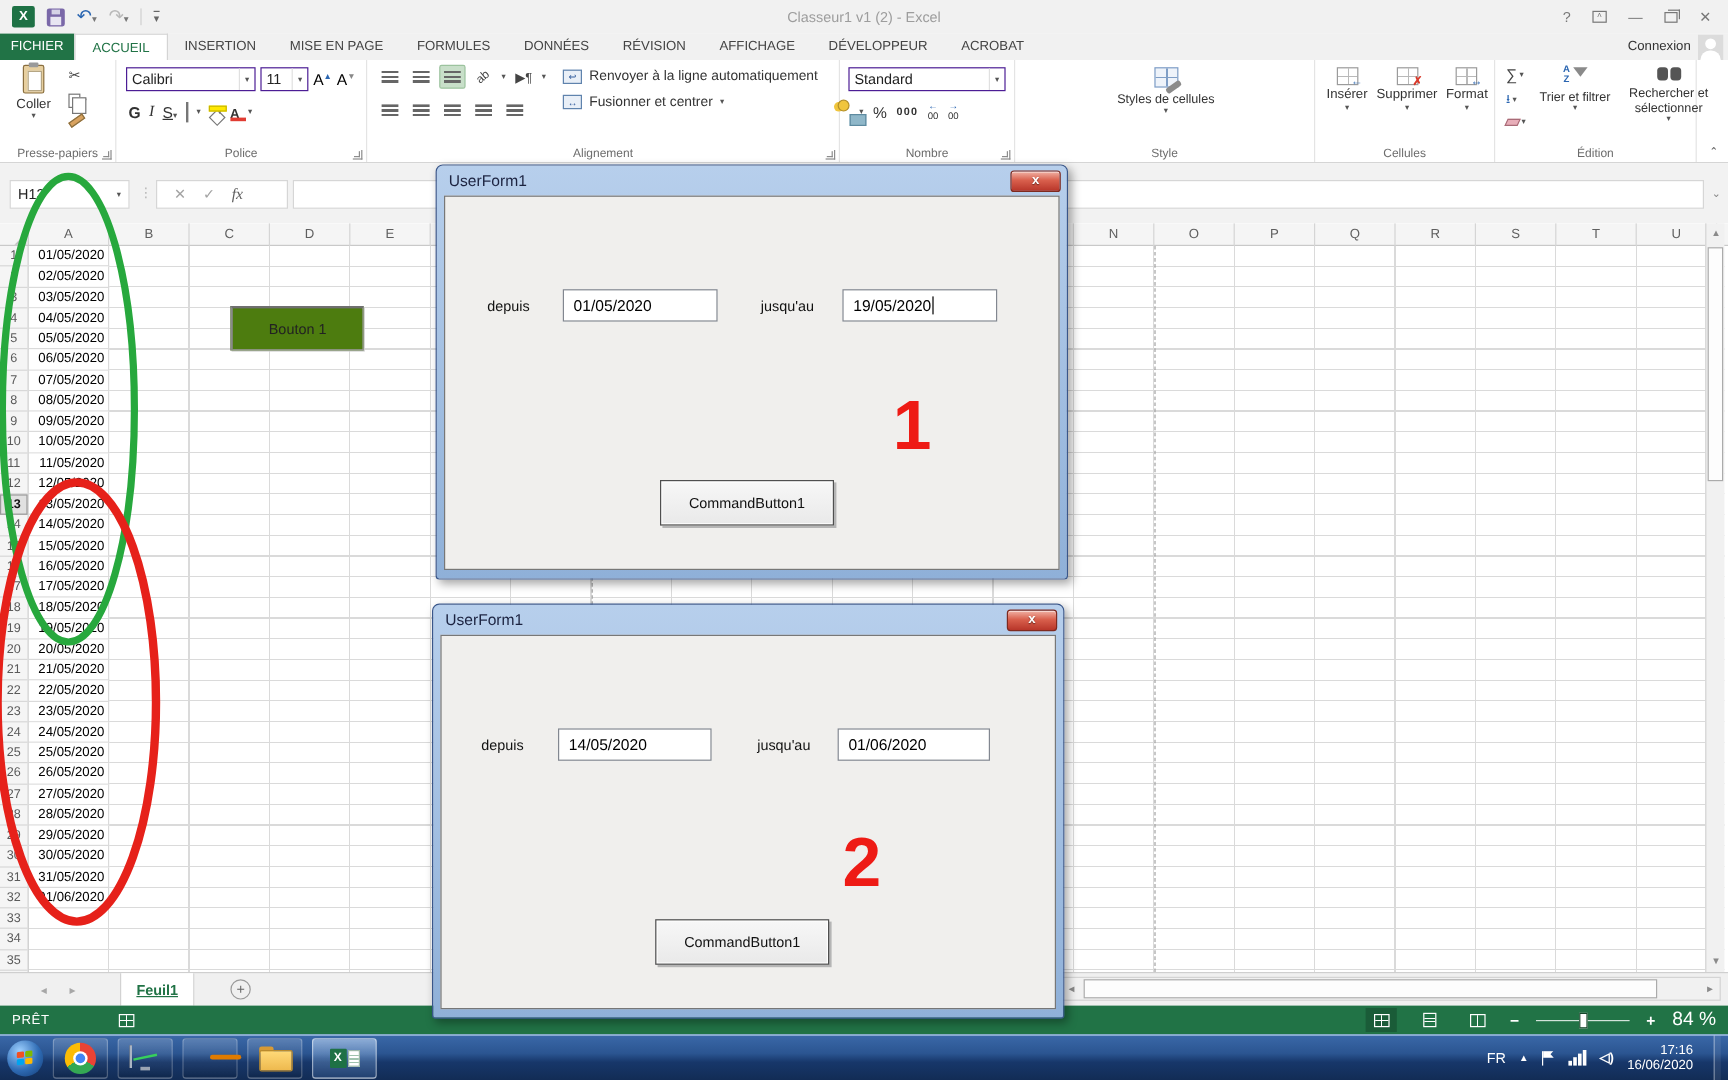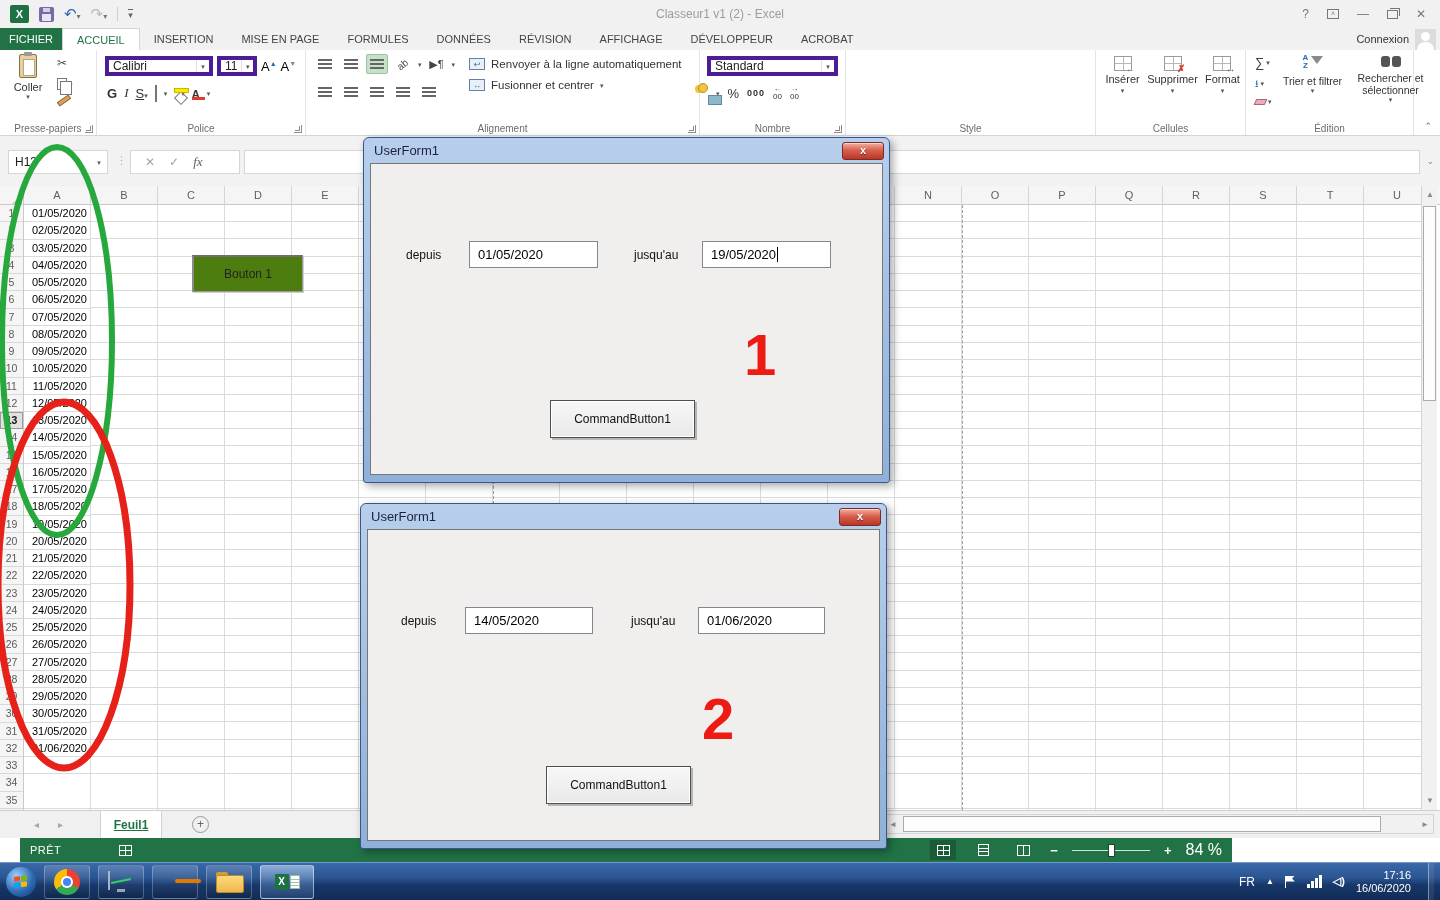--- a/index.html
+++ b/index.html
@@ -49,21 +49,21 @@
   .clipic:before{content:"";position:absolute;left:3px;top:4px;width:10px;height:15px;background:#fff;border:1px solid #b5a684;}
   .clipic:after{content:"";position:absolute;left:4px;top:-3px;width:8px;height:4px;background:#9a9a9a;border-radius:1px;}
   .clipmini{position:absolute;left:54px;top:4px;display:flex;flex-direction:column;gap:4px;}
   .scis{font-size:12px;color:#444;}
   .copyic{width:10px;height:12px;border:1px solid #777;background:#fff;position:relative;}
   .copyic:before{content:"";position:absolute;left:2px;top:2px;width:10px;height:12px;border:1px solid #777;background:#fff;}
   .brushic{width:14px;height:5px;background:#d9a25f;border:1px solid #8a6f3f;transform:rotate(-35deg);}
   
   .g-font{width:209px;}
   .fontrow1{display:flex;gap:4px;padding:6px 0 0 8px;align-items:center;}
-  .combo{height:20px;border:4px solid #4c1d95;background:#fff;display:flex;align-items:center;font-size:12px;color:#222;}
+  .combo{height:20px;border:1px solid #4c1d95;background:#fff;display:flex;align-items:center;font-size:12px;color:#222;}
   .combo .cval{padding:0 4px;flex:1;}
   .combo .cdrop{width:13px;height:100%;display:flex;align-items:center;justify-content:center;border-left:1px solid #e0e0e0;}
   .fontrow2{display:flex;gap:7px;padding:9px 0 0 10px;align-items:center;font-size:13px;color:#333;}
   .bG{font-weight:bold;}
   .bI{font-style:italic;font-family:"Liberation Serif",serif;}
   .bS{text-decoration:underline;}
   .bigA{font-size:13px;position:relative;}
   .bigA sup{font-size:7px;color:#2b66b1;}
   .bigA.small sup{color:#888;}
   .bordic{width:13px;height:13px;border:1px solid #767676;background:linear-gradient(#0000 0 5px,#bbb 5px 6px,#0000 6px 13px),linear-gradient(90deg,#0000 0 5px,#bbb 5px 6px,#0000 6px 13px);}
@@ -159,21 +159,21 @@
   
   .tabband{position:absolute;left:0;top:810px;width:1440px;height:28px;background:#f0f0f0;border-top:1px solid #cfcfcf;}
   .navarr{position:absolute;top:8px;font-size:10px;color:#a7a7a7;}
   .sheettab{position:absolute;left:100px;top:0;width:62px;height:27px;background:#fff;border-left:1px solid #d2d2d2;border-right:1px solid #d2d2d2;display:flex;align-items:center;justify-content:center;font-size:12px;font-weight:bold;color:#217346;text-decoration:underline;}
   .addsheet{position:absolute;left:192px;top:5px;width:17px;height:17px;border:1px solid #9a9a9a;border-radius:50%;color:#666;font-size:12px;line-height:15px;text-align:center;}
   .hscroll{position:absolute;left:884px;top:3px;width:550px;height:20px;background:#f1f1f1;border:1px solid #d4d4d4;display:flex;align-items:center;}
   .hsb{width:16px;text-align:center;font-size:8px;color:#8a8a8a;}
   .hthumb{height:16px;width:478px;background:#fdfdfd;border:1px solid #ababab;margin:0 2px;}
 
   
-  .statusbar{position:absolute;left:0;top:838px;width:1212px;height:24px;background:#217346;color:#fff;display:flex;align-items:center;font-size:11px;margin-left:20px;}
+  .statusbar{position:absolute;left:0;top:838px;width:1440px;height:24px;background:#217346;color:#fff;display:flex;align-items:center;font-size:11px;}
   .stready{padding-left:10px;letter-spacing:.5px;}
   .macroic{margin-left:58px;width:13px;height:11px;border:1px solid #fff;background:linear-gradient(#0000 0 4px,#fff 4px 5px,#0000 5px),linear-gradient(90deg,#0000 0 5px,#fff 5px 6px,#0000 6px);}
   .stright{margin-left:auto;display:flex;align-items:center;gap:14px;padding-right:10px;}
   .viewbtn{width:26px;height:20px;display:flex;align-items:center;justify-content:center;}
   .viewbtn.act{background:#1a5c38;}
   .vgrid{width:13px;height:11px;border:1px solid #fff;background:linear-gradient(#0000 0 4px,#fff 4px 5px,#0000 5px),linear-gradient(90deg,#0000 0 5px,#fff 5px 6px,#0000 6px);}
   .vpage{width:11px;height:12px;border:1px solid #fff;background:linear-gradient(#0000 0 3px,#fff 3px 4px,#0000 4px 6px,#fff 6px 7px,#0000 7px);}
   .vbreak{width:13px;height:11px;border:1px solid #fff;background:linear-gradient(90deg,#0000 0 5px,#fff 5px 6px,#0000 6px);}
   .zminus,.zplus{font-size:13px;font-weight:bold;}
   .ztrack{width:78px;height:1px;background:rgba(255,255,255,.8);position:relative;}
@@ -392,20 +392,27 @@
         <span class="pct">%</span>
         <span class="th000">000</span>
         <span class="decbtn"><span class="ar">←</span><br><span>00</span></span>
         <span class="decbtn"><span class="ar">→</span><br><span>00</span></span>
       </div>
       <div class="glabel">Nombre</div>
       <span class="glaunch"></span>
     </div>
 
     <div class="rgroup g-style">
+      <div class="bigbtn">
+        <span class="gridic" style="background-color:#eef3fa">
+            <span class="brushh"></span>
+          </span>
+        <span>Styles de cellules</span>
+        <span class="car">▾</span>
+      </div>
       <div class="glabel">Style</div>
     </div>
 
     <div class="rgroup g-cells">
       <div class="cellbtn">
         <span class="cgrid">
             <span style="color:#4a7ebb">←</span>
           </span>
         <span>Insérer</span>
         <span class="car">▾</span>

